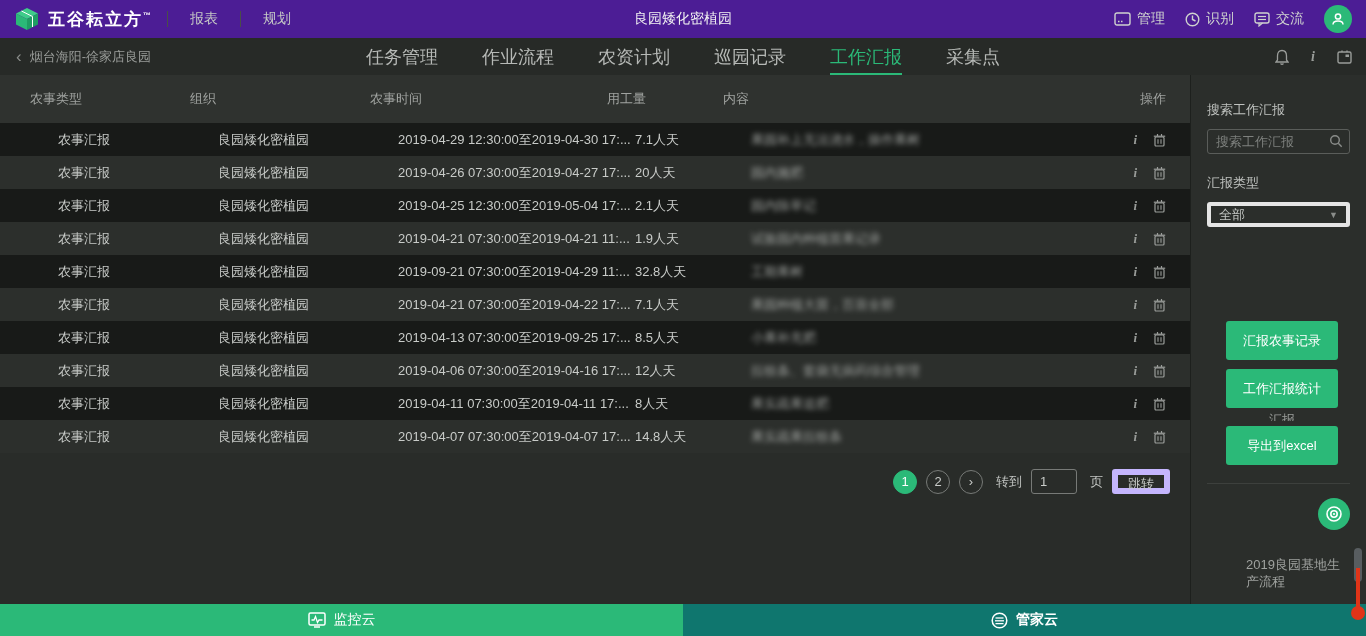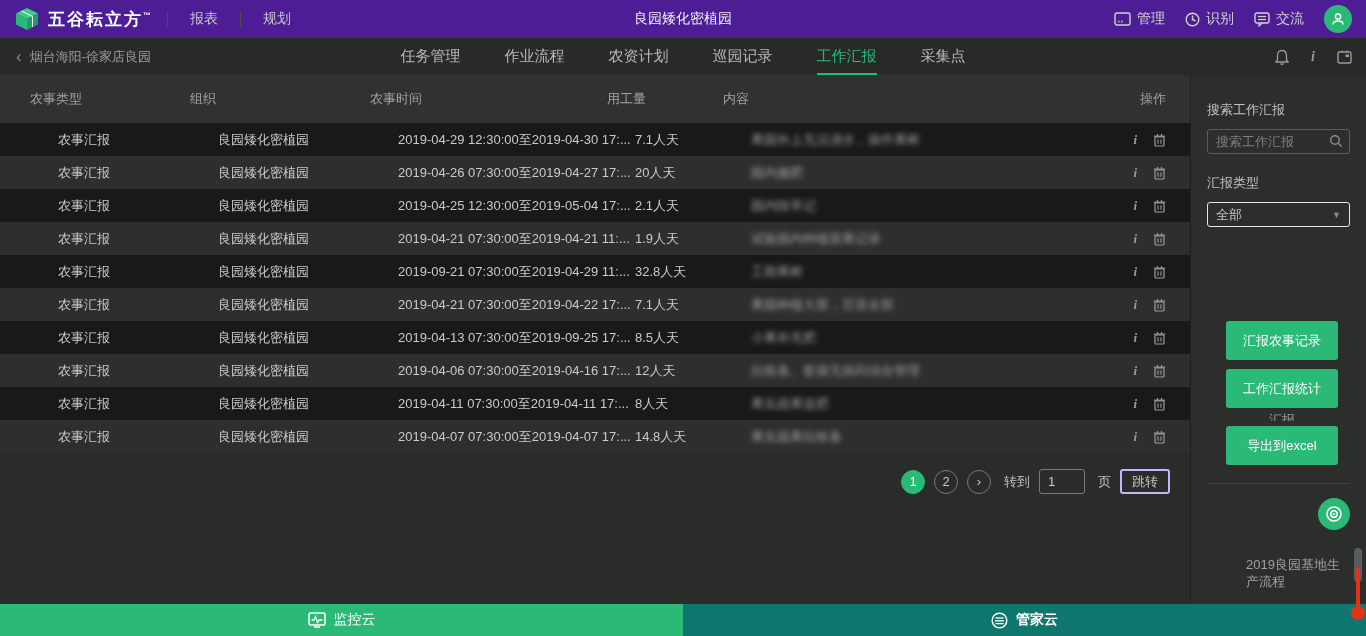--- a/index.html
+++ b/index.html
@@ -17,21 +17,21 @@
   .top-actions { margin-left:auto; display:flex; align-items:center; gap:20px; z-index:2; }
   .top-action { display:flex; align-items:center; gap:6px; color:#cfd2cf; font-size:14px; cursor:pointer; }
   .top-action svg { display:block; }
   .avatar { width:28px; height:28px; border-radius:50%; background:#2bb978; display:flex; align-items:center; justify-content:center; }
 
   
   #subbar { height:37px; background:#272a27; display:flex; align-items:center; justify-content:center; position:relative; }
   .breadcrumb { position:absolute; left:16px; display:flex; align-items:center; gap:8px; color:#9a9d9a; font-size:13px; cursor:pointer; }
   .back-arrow { font-size:17px; color:#8a8d8a; line-height:1; }
   .tabs { display:flex; align-items:stretch; gap:44px; height:100%; }
-  .tab { display:flex; align-items:center; color:#b6b9b6; font-size:15px; cursor:pointer; border-bottom:2px solid transparent; padding-top:2px; }
+  .tab { display:flex; align-items:center; color:#b6b9b6; font-size:18px; cursor:pointer; border-bottom:2px solid transparent; padding-top:2px; }
   .tab.active { color:#2bb978; border-bottom-color:#2bb978; }
   .sub-icons { position:absolute; right:14px; display:flex; align-items:center; gap:22px; }
   .sub-icon { color:#9a9d9a; cursor:pointer; display:flex; align-items:center; }
   .info-glyph { font-family:"Liberation Serif", serif; font-style:italic; font-weight:bold; font-size:14px; color:#9a9d9a; }
 
   
   #content { display:flex; height:529px; }
   .main { width:1190px; }
   .thead { height:48px; background:#2f322f; display:flex; align-items:center; color:#a0a3a0; font-size:13px; }
   .trow { height:33px; display:flex; align-items:center; font-size:13px; color:#c8cbc8;padding-left:28px; }
@@ -47,30 +47,30 @@
   .blur { filter:blur(2.5px); opacity:.85; color:#b5b8b5; }
   .op-i { font-family:"Liberation Serif", serif; font-style:italic; font-weight:bold; color:#9a9d9a; font-size:13px; cursor:pointer; }
   .op-trash { cursor:pointer; display:flex; }
 
   
   .pagination { display:flex; align-items:center; justify-content:flex-end; gap:9px; padding:16px 20px 0 0; }
   .pg-circle { width:24px; height:24px; border-radius:50%; border:1px solid #777a77; display:flex; align-items:center; justify-content:center; color:#c8cbc8; font-size:13px; cursor:pointer; background:transparent; }
   .pg-circle.current { background:#2bb978; border-color:#2bb978; color:#fff; }
   .pg-label { color:#c0c3c0; font-size:13px; margin-left:4px; }
   .pg-input { width:46px; height:25px; background:transparent; border:1px solid #777a77; border-radius:3px; color:#c8cbc8; font-size:13px; padding:0 8px; }
-  .pg-jump { height:25px; background:transparent; border:2px solid #c4b5fd; border-radius:3px; color:#c8cbc8; font-size:13px; padding:0 10px; cursor:pointer; }
+  .pg-jump { height:25px; background:transparent; border:6px solid #c4b5fd; border-radius:3px; color:#c8cbc8; font-size:13px; padding:0 10px; cursor:pointer; }
 
   
   .sidebar { width:176px; background:#2b2e2b; border-left:1px solid #1d201d; display:flex; flex-direction:column; padding:26px 16px 10px 16px; position:relative; }
   .sb-label { color:#c0c3c0; font-size:13px; margin-bottom:10px; }
   .sb-search { position:relative; margin-bottom:20px; }
   .sb-search input { width:100%; height:25px; background:transparent; border:1px solid #5a5d5a; border-radius:3px; color:#c8cbc8; font-size:13px; padding:0 24px 0 8px; }
   .sb-search input::placeholder { color:#7e817e; }
   .search-glyph { position:absolute; right:7px; top:5px; }
-  .sb-select { height:25px; border:1px solid #e5e5e5; border-radius:3px; display:flex; align-items:center; justify-content:space-between; padding:0 8px; color:#c3c6c3; font-size:13px; cursor:pointer; }
+  .sb-select { height:25px; border:4px solid #e5e5e5; border-radius:3px; display:flex; align-items:center; justify-content:space-between; padding:0 8px; color:#c3c6c3; font-size:13px; cursor:pointer; }
   .sb-caret { font-size:9px; color:#8a8d8a; }
   .sb-spacer { flex:1; }
   .sb-buttons { display:flex; flex-direction:column; align-items:flex-end; gap:9px; padding-right:12px; position:relative; }
   .green-btn { width:112px; height:39px; background:#2bb978; border:none; border-radius:3px; color:#fff; font-size:13px; cursor:pointer; font-family:"Liberation Sans", sans-serif; }
   .clip-frag { height:8px; overflow:hidden; color:#9a9d9a; font-size:13px; line-height:14px; width:112px; text-align:center; margin:-4px 0; }
   .sb-divider { border-top:1px solid #3d403d; margin:18px 0 14px 0; }
   .sb-footer { display:flex; align-items:flex-end; gap:26px; padding-bottom:4px;flex-direction:column; }
   .sb-footer-icon { width:32px; height:32px; border-radius:50%; background:#2bb978; display:flex; align-items:center; justify-content:center; flex:none; }
   .sb-footer-text { color:#9fa29f; font-size:13px; line-height:17px; width:104px; }
 

